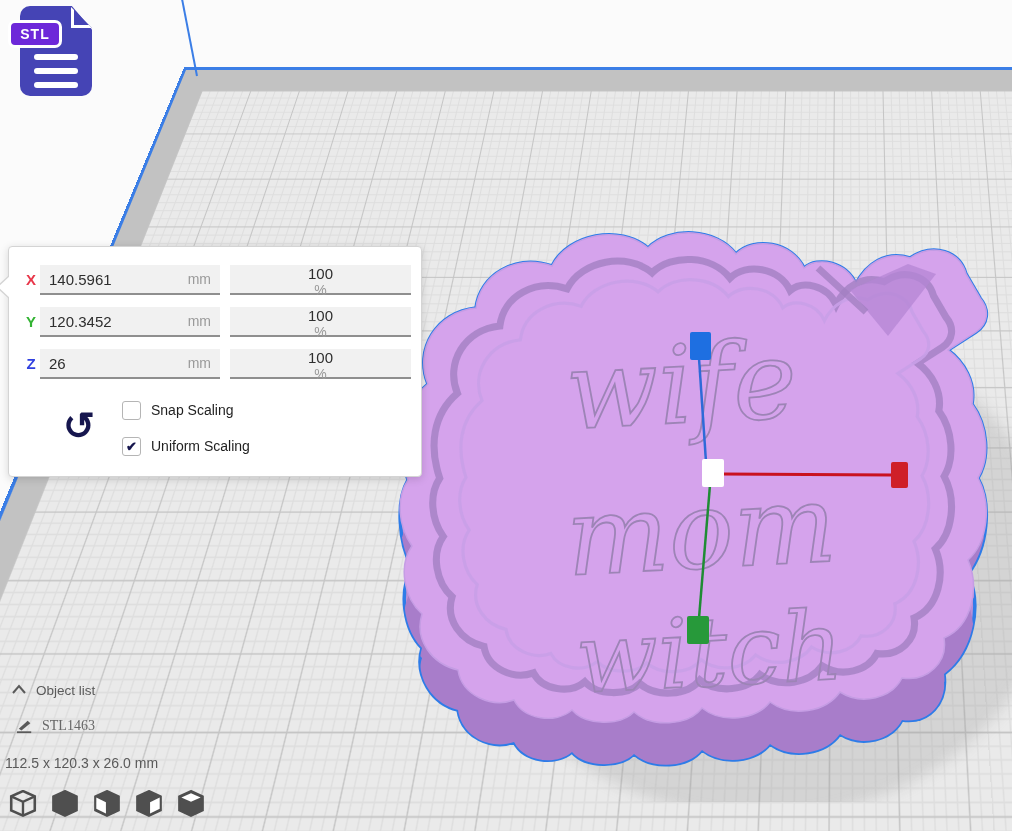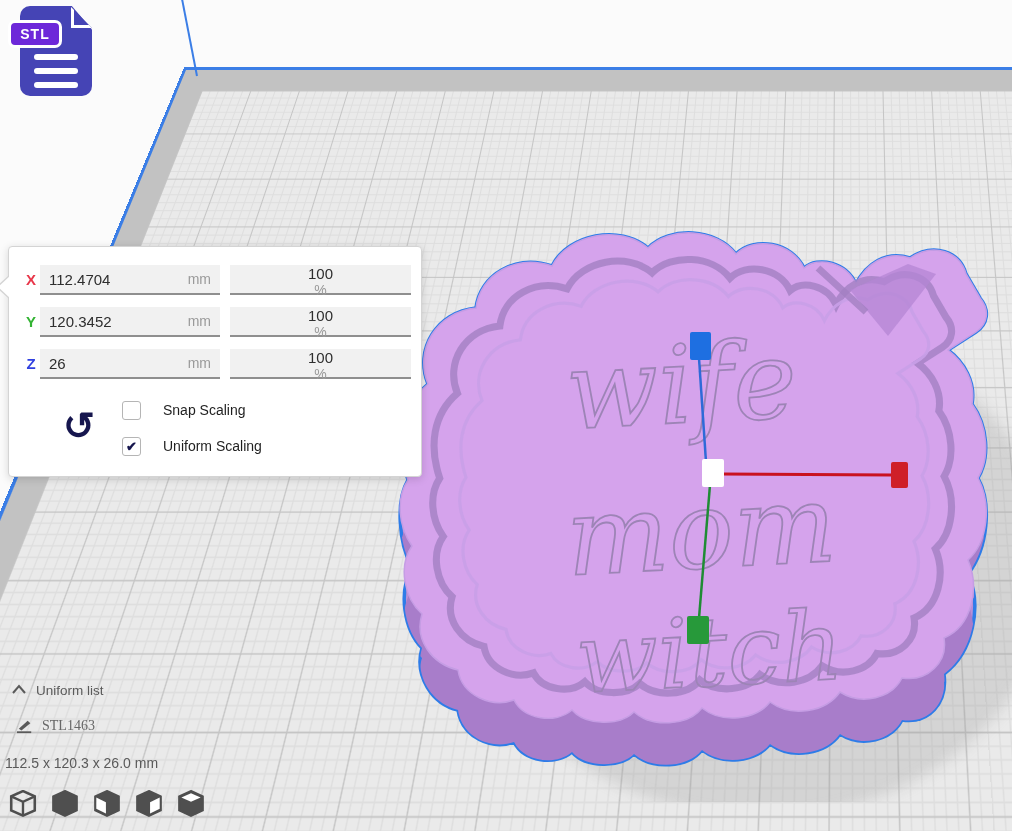--- a/index.html
+++ b/index.html
@@ -76,21 +76,21 @@
   }
   .field .unit { color:#9a9a9a; font-size:14px; }
   .field.mm  { left:31px;  width:180px; }
   .field.pct { left:221px; width:181px;flex-direction:column; }
 
   .reset-btn {
     position:absolute; left:48px; top:155px; width:44px; height:48px;
     background:none; border:none; cursor:pointer;
     font-size:38px; font-weight:bold; color:#16164e; line-height:44px; text-align:center;
   }
-  .cb-row { position:absolute; left:113px; height:20px; display:flex; align-items:center; gap:22px; }
+  .cb-row { position:absolute; left:113px; height:20px; display:flex; align-items:center; gap:10px; }
   .cb-box {
     width:19px; height:19px; background:#fff; border:1px solid #b5b5b5; border-radius:3px;
     font-size:13px; font-weight:bold; color:#16164e;
     display:flex; align-items:center; justify-content:center;
   }
   .cb-label { font-size:14px; color:#1f1f1f; }
 
   
   .obj-row { position:absolute; display:flex; align-items:center; gap:8px; color:#5a5a5a; }
   .obj-title { left:10px; top:682px; font-size:13.5px; }
@@ -162,21 +162,21 @@
   <div class="stl-badge">STL</div>
 </div>
 
 <div class="scale-panel">
   <div class="notch"></div>
   <div class="notch-fill"></div>
 
   <div class="axis-row" style="top:18px;">
     <span class="axis-label" style="color: rgb(232, 55, 74);">X</span>
     <div class="field mm">
-      <span>112.4704</span>
+      <span>140.5961</span>
       <span class="unit">mm</span>
     </div>
     <div class="field pct">
       <span>100</span>
       <span class="unit">%</span>
     </div>
   </div>
 
   <div class="axis-row" style="top:60px;">
     <span class="axis-label" style="color: rgb(51, 179, 51);">Y</span>
@@ -211,21 +211,21 @@
   <div class="cb-row" style="top:189px;" id="cb1">
     <span class="cb-box">✔</span>
     <span class="cb-label">Uniform Scaling</span>
   </div>
 </div>
 
 <div class="obj-row obj-title">
   <svg class="icon16" viewBox="0 0 18 16">
     <polyline points="3,11 9,4 15,11" fill="none" stroke="#5a5a5a" stroke-width="2"></polyline>
   </svg>
-  <span>Uniform list</span>
+  <span>Object list</span>
 </div>
 
 <div class="obj-row obj-item">
   <svg class="icon16" viewBox="0 0 20 18">
     <path d="M 3 12 L 13 3 L 16 6 L 6 14 Z" fill="#5a5a5a"></path>
     <line x1="1" y1="16" x2="17" y2="16" stroke="#5a5a5a" stroke-width="2"></line>
   </svg>
   <span>STL1463</span>
 </div>
 

